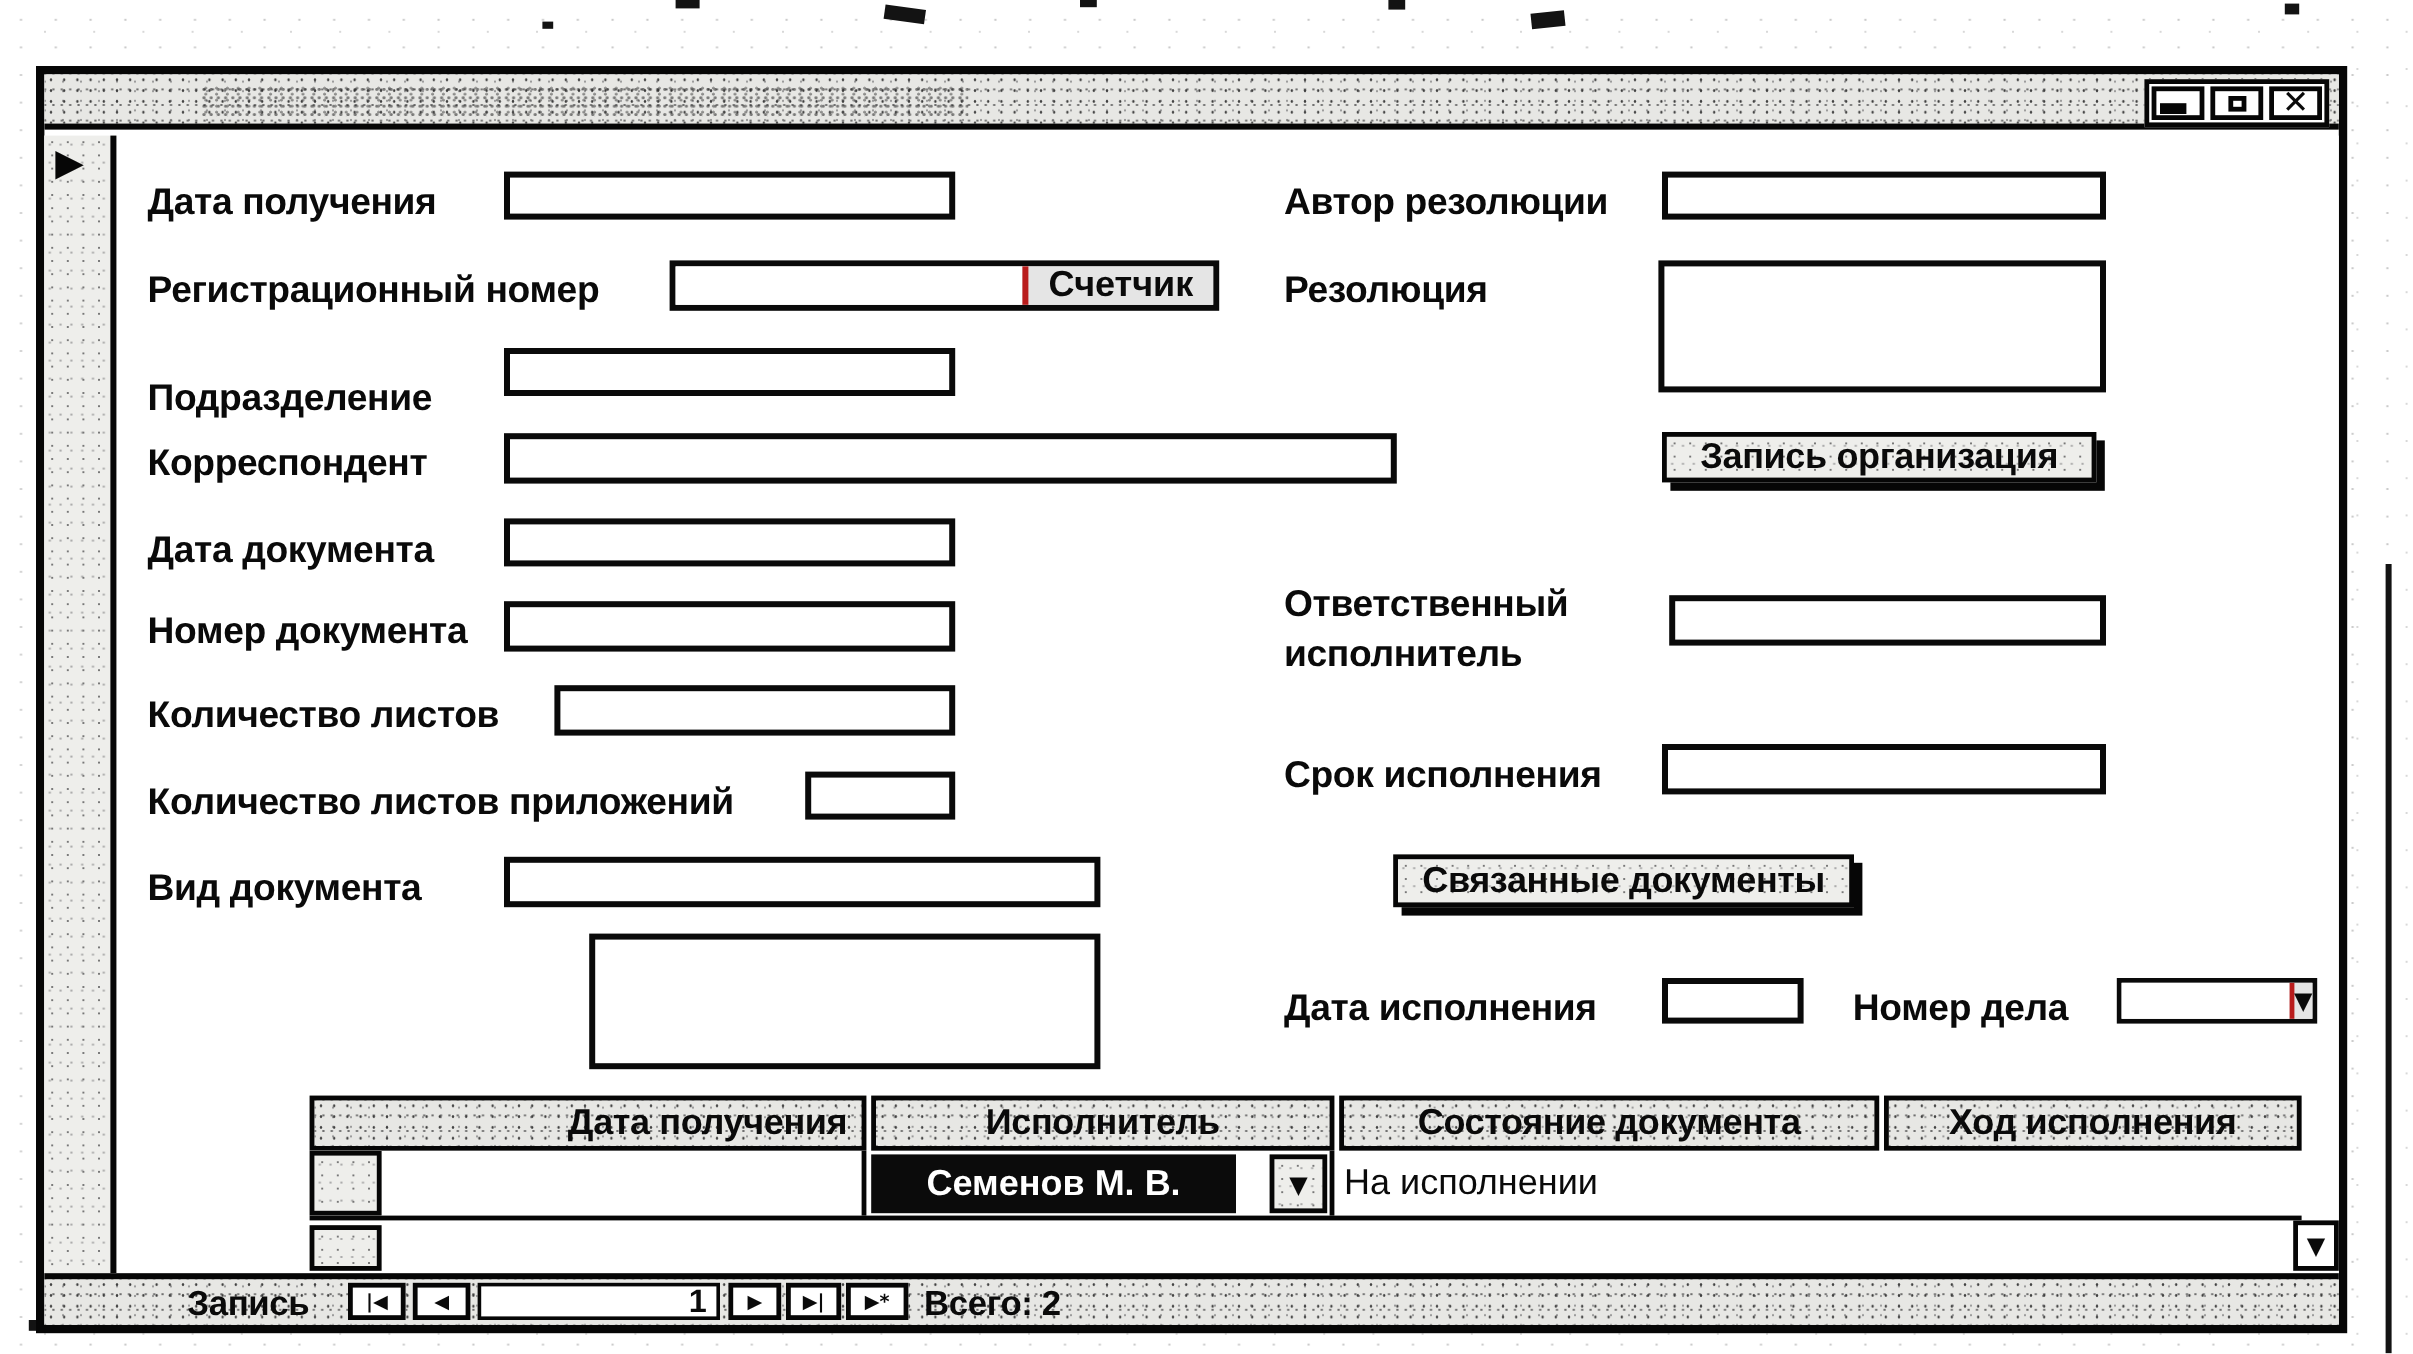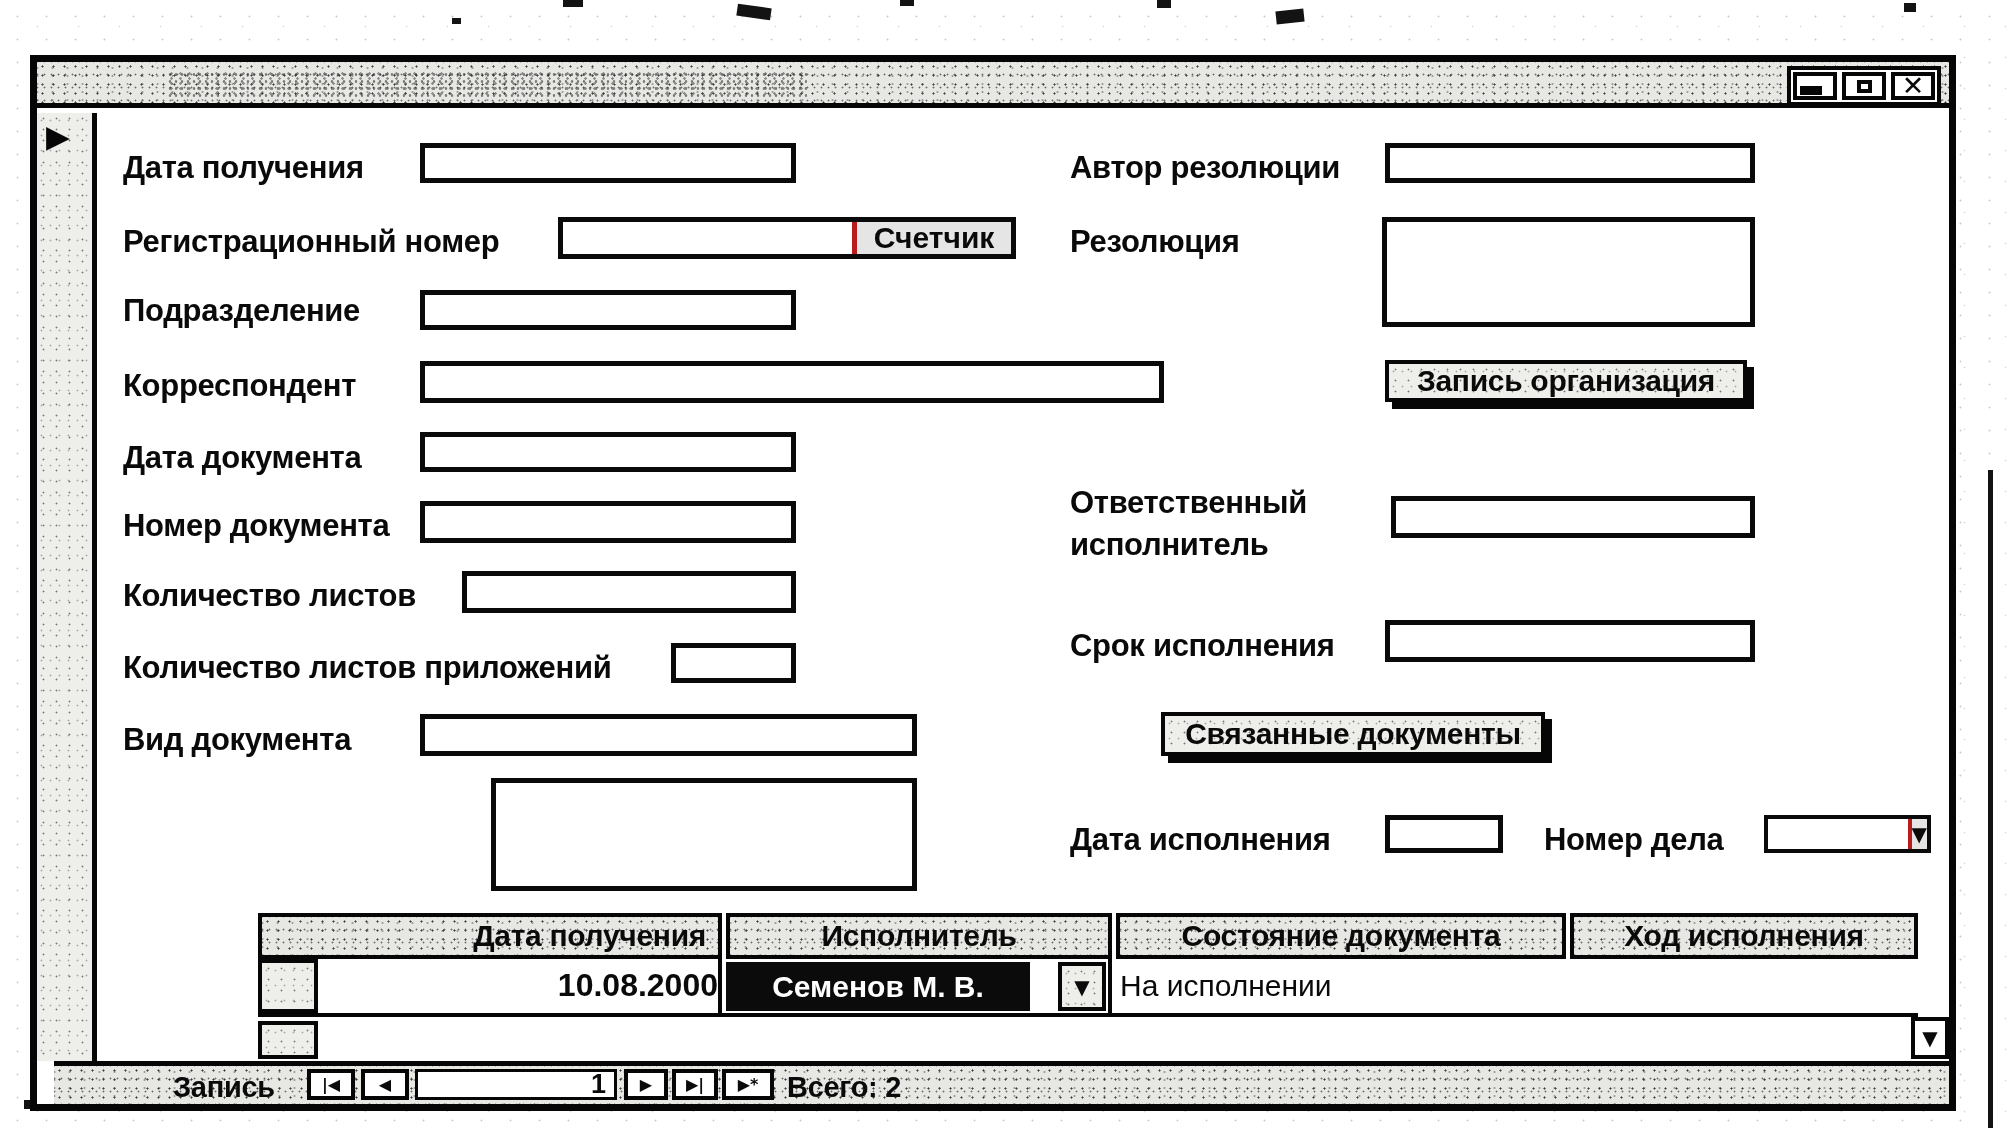--- a/index.html
+++ b/index.html
@@ -84,21 +84,21 @@
   .exec-value { flex:1 1 auto; background:#0b0b0b; color:#fff; font-weight:bold; font-size:30px;
     display:flex; align-items:center; justify-content:center; }
   .exec-dd { width:48px; border:4px solid #060606; display:flex; align-items:center; justify-content:center; }
   .dsh-status { position:absolute; left:862px; top:10px; font-size:30px; }
   .dsh-selector2 { position:absolute; left:221px; top:908px; width:60px; height:38px; border:4px solid #060606; }
 
   .scroll-down { position:absolute; right:0; top:904px; width:38px; height:42px; border:4px solid #060606; background:#fff;
     display:flex; align-items:center; justify-content:center; }
 
   
-  .navbar { position:absolute; left:17px; right:0; bottom:0; height:43px; border-top:5px solid #060606;margin-top:17px; }
+  .navbar { position:absolute; left:0; right:0; bottom:0; height:43px; border-top:5px solid #060606;margin-top:17px; }
   .nav-label { position:absolute; top:5px; font-weight:bold; font-size:29px; letter-spacing:-0.3px; }
   .nav-btn { position:absolute; top:3px; height:31px; border:4px solid #060606; background:#fff;
     display:flex; align-items:center; justify-content:center;
     font-family:"DejaVu Sans",sans-serif; font-weight:bold; font-size:16px; cursor:default; }
   .nav-num { position:absolute; left:361px; top:3px; width:202px; height:31px; border:3px solid #060606; background:#fff;
     font-weight:bold; font-size:27px; text-align:right; padding:0 8px; line-height:25px; }
 
   .artifact { position:absolute; background:#131313; }
 </style>
 </head>
@@ -144,21 +144,21 @@
 
       <span class="fld-label" style="left:86px;top:37px;">Дата получения</span>
       <input class="tbox" style="left: 383px; top: 30px; width: 376px; height: 40px;">
 
       <span class="fld-label" style="left:86px;top:111px;text-align:right;">Регистрационный номер</span>
       <div class="combo" style="left:521px;top:104px;width:458px;height:42px;">
         <input style="">
         <div class="combo-btn counter-btn">Счетчик</div>
       </div>
 
-      <span class="fld-label" style="left:86px;top:180px;">Подразделение</span>
+      <span class="fld-label" style="left:86px;top:201px;">Подразделение</span>
       <input class="tbox" style="left: 383px; top: 177px; width: 376px; height: 40px;">
 
       <span class="fld-label" style="left:86px;top:255px;">Корреспондент</span>
       <input class="tbox" style="left: 383px; top: 248px; width: 744px; height: 42px;">
 
       <span class="fld-label" style="left:86px;top:327px;">Дата документа</span>
       <input class="tbox" style="left: 383px; top: 319px; width: 376px; height: 40px;">
 
       <span class="fld-label" style="left:86px;top:395px;">Номер документа</span>
       <input class="tbox" style="left: 383px; top: 388px; width: 376px; height: 42px;">
@@ -203,21 +203,20 @@
 
       <div class="dsh-header">
         <div class="dsh-hcell speckle right" style="left:0;width:464px;">Дата получения</div>
         <div class="dsh-hcell speckle" style="left:468px;width:386px;">Исполнитель</div>
         <div class="dsh-hcell speckle" style="left:858px;width:450px;">Состояние документа</div>
         <div class="dsh-hcell speckle" style="left:1312px;width:348px;text-align:right;">Ход исполнения</div>
       </div>
 
       <div class="dsh-row">
         <div class="dsh-selector speckle-light"></div>
-        <div class="dsh-date">10.08.2000</div>
         <div class="dsh-vline" style="left:460px;"></div>
         <div class="exec-combo">
           <div class="exec-value">Семенов М. В.</div>
           <div class="exec-dd speckle-light">
             <span class="dd-glyph">▼</span>
           </div>
         </div>
         <div class="dsh-vline" style="left:850px;"></div>
         <div class="dsh-status">На исполнении</div>
         <div style="position:absolute;left:1310px;top:10px;font-size:30px;"></div>

